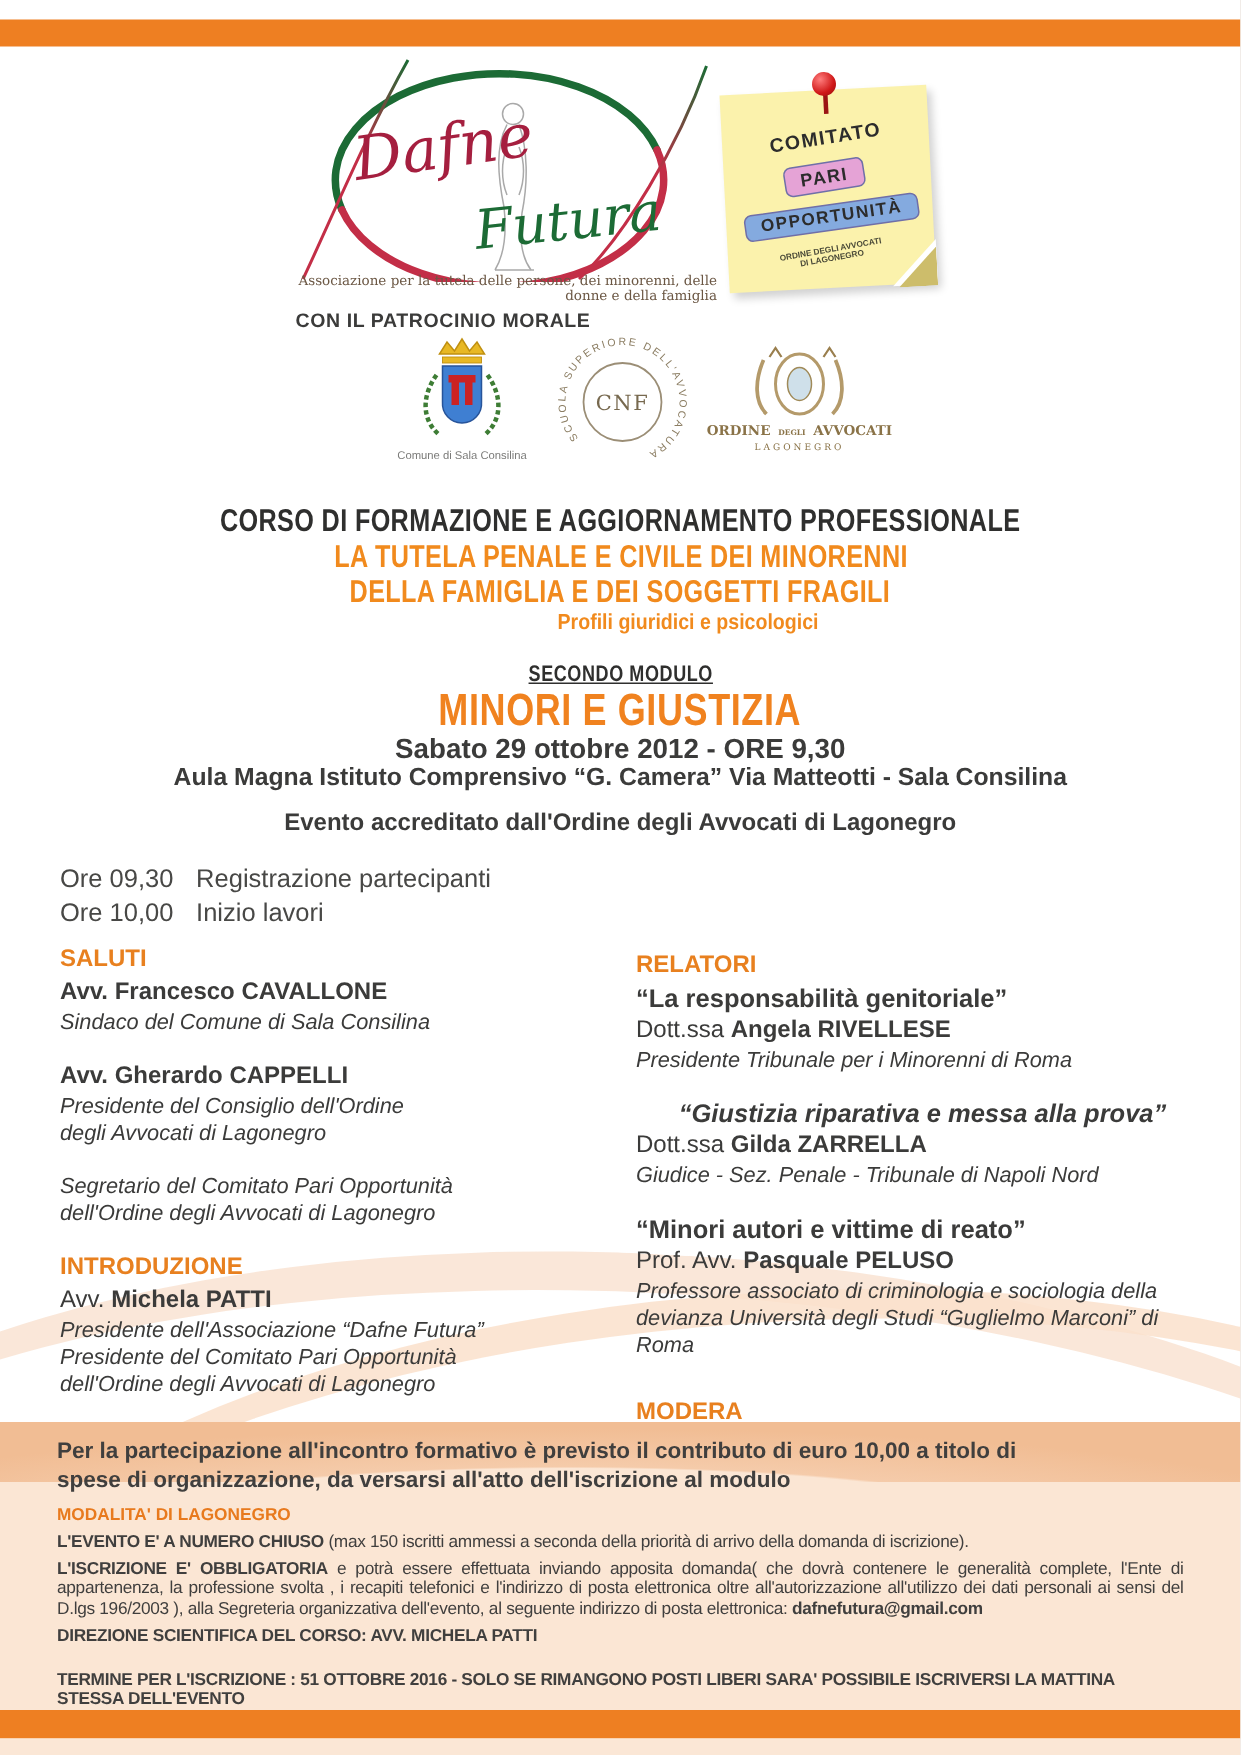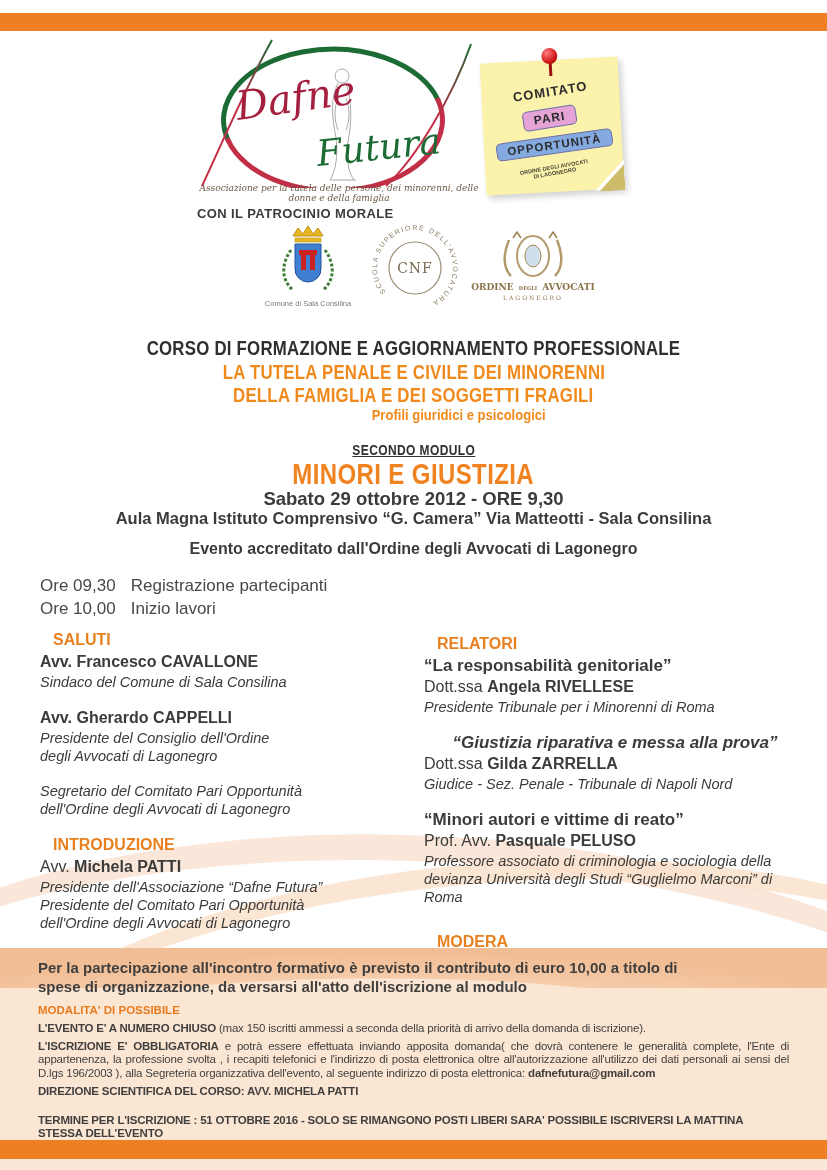--- a/index.html
+++ b/index.html
@@ -2,22 +2,22 @@
 <html><head>
 <meta charset="utf-8">
 <style>
   html,body{margin:0;padding:0;background:#e8e8e8;}
   .page{position:relative;width:827px;height:1170px;background:#ffffff;overflow:hidden;
         font-family:"Liberation Sans",sans-serif;color:#3b3b3a;margin:0 auto;}
   .abs{position:absolute;}
   .topbar{left:0;top:13px;width:827px;height:18px;background:#ee7f22;}
   
   .logo-wrap{left:190px;top:38px;width:285px;height:150px;}
-  .logo-tagline{left:189px;top:183px;width:300px;text-align:center;
-      font-family:"DejaVu Serif",serif;font-style:italic;font-size:9px;color:#6b5744;}
+  .logo-tagline{left:178px;top:183px;width:300px;text-align:right;
+      font-family:"DejaVu Serif",serif;font-size:9px;color:#6b5744;}
   .note{left:483px;top:60px;width:138px;height:132px;background:#fbf2ac;
       transform:rotate(-3deg);box-shadow:3px 4px 6px rgba(0,0,0,.18);}
   .note-fold{position:absolute;right:-1px;bottom:-1px;width:0;height:0;
       border-left:30px solid transparent;border-bottom:30px solid #ffffff;}
   .note-fold2{position:absolute;right:12px;bottom:-2px;width:26px;height:26px;
       background:#cdbd6b;clip-path:polygon(100% 0,0 100%,100% 100%);transform:translate(13px,0);}
   .pin{position:absolute;left:62px;top:-12px;width:16px;height:16px;border-radius:50%;
       background:radial-gradient(circle at 35% 30%,#ff7d7d,#d01818 60%,#8f0e0e);}
   .pin-stem{position:absolute;left:69px;top:2px;width:3px;height:14px;background:#9b1414;}
   .note-title{position:absolute;left:0;top:24px;width:100%;text-align:center;
@@ -40,21 +40,21 @@
   .t-module{font-weight:bold;font-size:30px;color:#f0821f;letter-spacing:.5px;}
   .t-date{font-weight:bold;font-size:18.5px;color:#3b3b3a;}
   .t-venue{font-weight:bold;font-size:16.5px;color:#3b3b3a;}
   .t-accred{font-weight:bold;font-size:16px;color:#3b3b3a;}
   
   .schedule{left:40px;top:574px;font-size:17px;color:#484846;line-height:23px;}
   .sch-time{display:inline-block;width:86px;}
   .col{font-size:16px;line-height:19px;}
   .col-left{left:40px;top:630px;width:375px;}
   .col-right{left:424px;top:634px;width:382px;}
-  .heading{color:#e8801f;font-weight:bold;font-size:16px;margin-bottom:3px;margin-left:13px;}
+  .heading{color:#e8801f;font-weight:bold;font-size:16px;margin-bottom:3px;}
   .entry{margin-bottom:17px;}
   .pname{font-weight:bold;color:#3b3b3a;font-size:16px;margin-bottom:2px;}
   .pprefix{font-weight:normal;}
   .prole{font-style:italic;font-size:14.5px;line-height:18px;color:#3b3b3a;white-space:pre-line;}
   .topic{font-weight:bold;font-size:17px;margin-bottom:2px;color:#3b3b3a;}
   .topic.it{font-style:italic;text-align:center;}
   .intro-block{margin-top:14px;}
   .modera-block{margin-top:26px;}
   
   .waveA{left:-220px;top:836px;width:1300px;height:560px;border-radius:50%;box-sizing:border-box;
@@ -258,21 +258,21 @@
     <div class="modera-block">
       <div class="heading">MODERA</div>
       <div class="pname" style="font-size:17px;"><span class="pprefix">Avv. </span><span>Antonio BOCCIA</span></div>
     </div>
   </div>
 
   <div class="abs footer">
     <div class="footer-inner">
       <div class="contribution">Per la partecipazione all'incontro formativo è previsto il contributo di euro 10,00 a titolo di
 spese di organizzazione, da versarsi all'atto dell'iscrizione al modulo</div>
-      <div class="modalita">MODALITA' DI POSSIBILE</div>
+      <div class="modalita">MODALITA' DI LAGONEGRO</div>
       <div class="fineprint evento">
         <span class="bold">L'EVENTO E' A NUMERO CHIUSO</span><span>  (max 150 iscritti ammessi a seconda della priorità di arrivo della domanda di iscrizione).</span>
       </div>
       <div class="fineprint iscrizione">
         <span class="bold">L'ISCRIZIONE E' OBBLIGATORIA</span><span>  e potrà essere effettuata inviando apposita domanda( che dovrà contenere le generalità complete, l'Ente di appartenenza, la professione svolta , i recapiti telefonici e l'indirizzo di posta elettronica oltre all'autorizzazione all'utilizzo dei dati personali ai sensi del D.lgs 196/2003 ), alla Segreteria organizzativa dell'evento, al seguente indirizzo di posta elettronica: </span><span class="bold">dafnefutura@gmail.com</span>
       </div>
       <div class="fineprint direzione">DIREZIONE SCIENTIFICA DEL CORSO: AVV. MICHELA PATTI</div>
       <div class="fineprint termine">TERMINE PER L'ISCRIZIONE : 51 OTTOBRE 2016 - SOLO SE RIMANGONO POSTI LIBERI SARA' POSSIBILE ISCRIVERSI LA MATTINA STESSA DELL'EVENTO</div>
       <div class="info">
         <span class="info-lead">PER INFORMAZIONI E/O ISCRIZIONE RIVOLGERSI ALLA SEGRETERIA ORGANIZZATIVA DELL'EVENTO: </span><span>DAFNE FUTURA – Associazione per la Tutela delle persone , dei minorenni, delle donne e della famiglia – Presidente AVV. MICHELA PATTI , inviando una e-mail al seguente indirizzo : dafnefutura@gmail.com</span>

